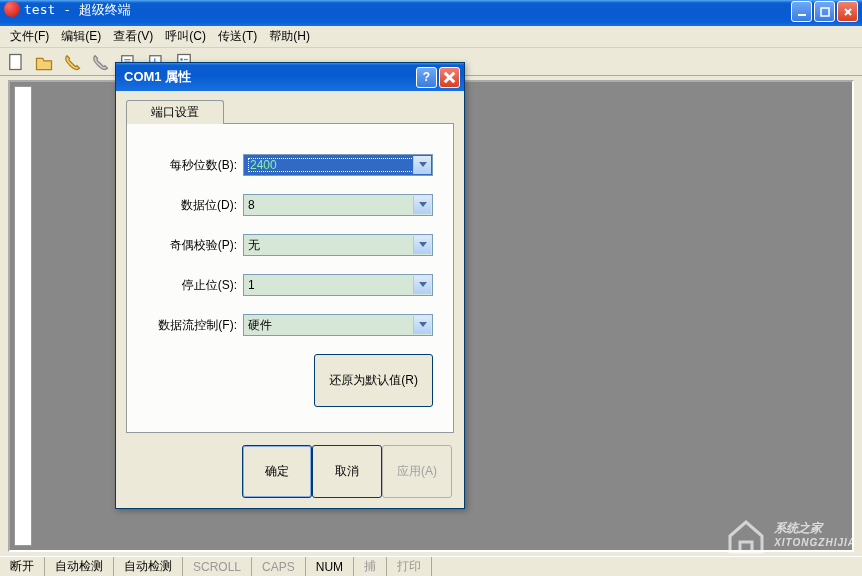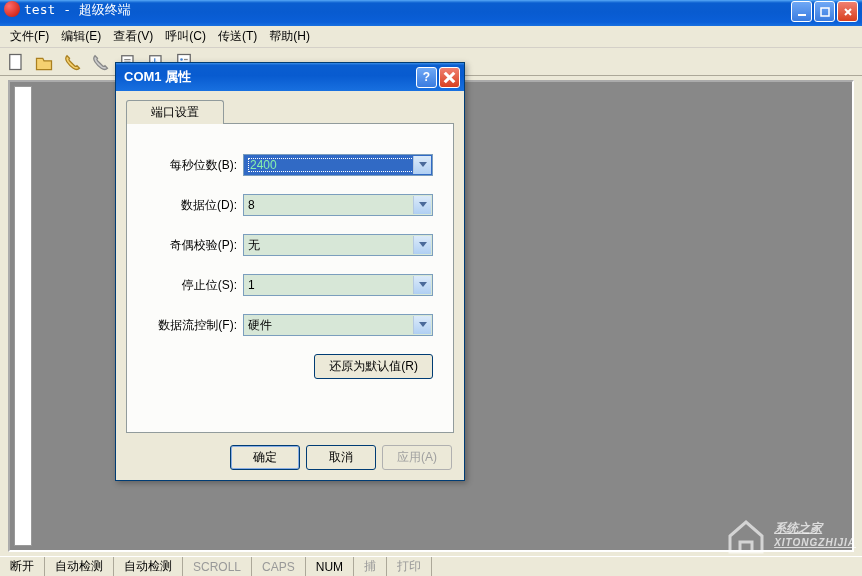--- a/index.html
+++ b/index.html
@@ -47,28 +47,28 @@
 
 .form-row { display: flex; align-items: center; margin-bottom: 18px; }
 .form-label { width: 90px; text-align: right; margin-right: 6px; }
 .form-select { flex: 1; height: 22px; border: 1px solid #7b9ebd; background: #d7e7d7; position: relative; display: flex; align-items: center; padding: 0 4px; cursor: pointer; }
 .form-select.focused { background: #316ac5; color: #86efac; }
 .form-select.focused .sel-value { outline: 1px dotted #fff; outline-offset: -1px; padding: 0 2px; flex:1; }
 .sel-arrow { position: absolute; right: 1px; top: 1px; bottom: 1px; width: 18px; background: linear-gradient(to bottom, #dbeaf9, #b0cff3); border-left: 1px solid #b4c8e0; display: flex; align-items: center; justify-content: center; }
 .sel-arrow svg { width: 8px; height: 6px; }
 
 .restore-row { text-align: right; margin-top: 10px; }
-.btn { background: #ece9d8; border: 1px solid #003c74; border-radius: 3px; padding: 3px 14px; cursor: pointer; min-width: 70px; }
+.btn { background: #ece9d8; border: 1px solid #003c74; border-radius: 3px; padding: 17px 14px; cursor: pointer; min-width: 70px; }
 .btn.disabled { color: #a0a0a0; border-color: #b0b0b0; cursor: default; }
 .btn.default { box-shadow: inset 0 0 0 1px #89ade4; }
 
-.dialog-buttons { display: flex; justify-content: flex-end; gap: 6px; margin-top: 12px; padding-right: 2px; }
-
-
-.watermark { position: absolute; right: 6px; bottom: 20px; color: rgba(255,255,255,0.7); font-size: 26px; font-style: italic; font-weight: bold; display: flex; align-items: center; gap: 6px; pointer-events: none; text-decoration: underline; }
+.dialog-buttons { display: flex; justify-content: flex-end; margin-top: 12px; padding-right: 2px; }
+
+
+.watermark { position: absolute; right: 6px; bottom: 20px; color: rgba(255,255,255,0.7); font-size: 26px; font-style: italic; font-weight: bold; display: flex; align-items: center; gap: 6px; pointer-events: none; }
 .watermark svg { width: 44px; height: 44px; opacity: 0.8; }
 .wm-sub { font-size: 10px; display:block; letter-spacing: 1px; }
 </style>
 </head>
 <body>
 
 <div class="main-titlebar">
   <div class="app-icon"></div>
   <div class="title-text">test - 超级终端</div>
   <div class="win-controls">

